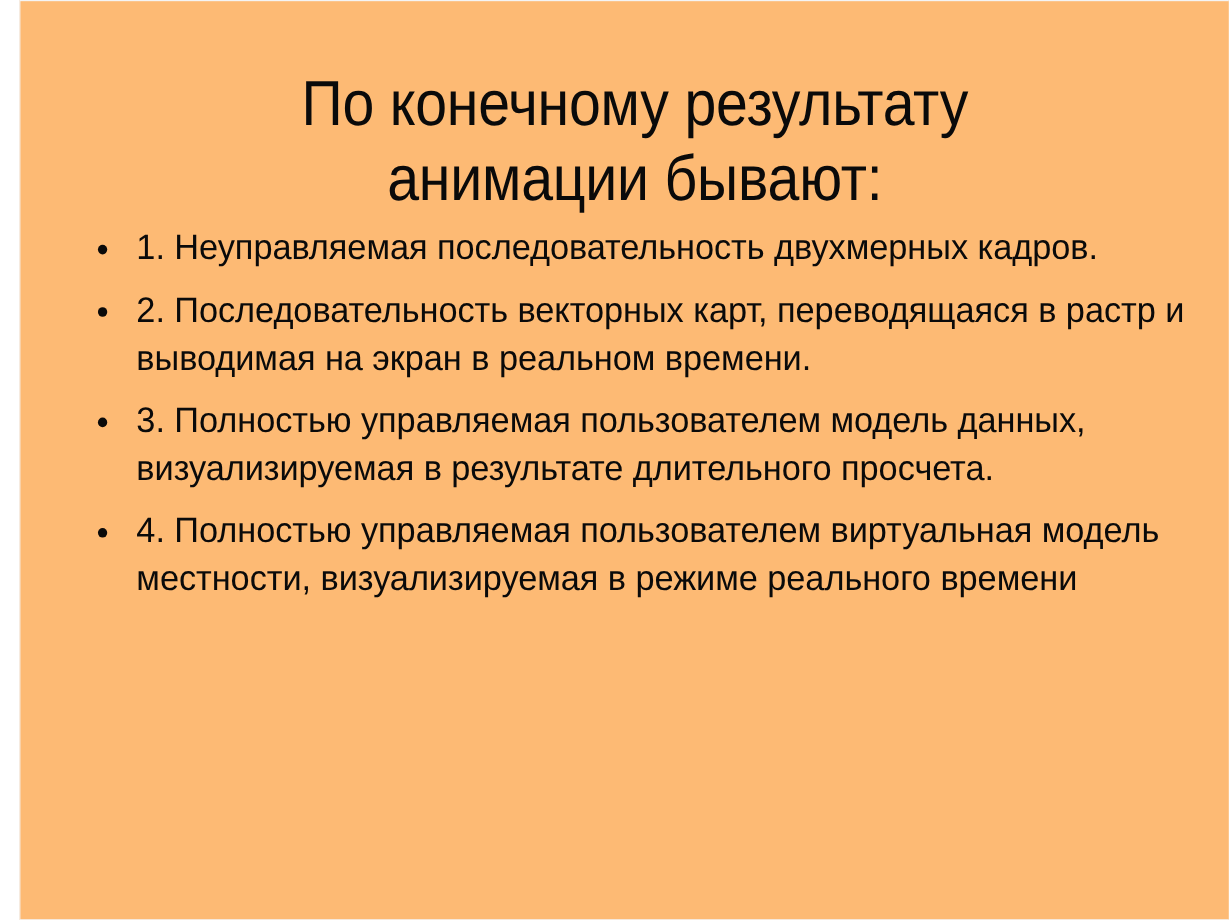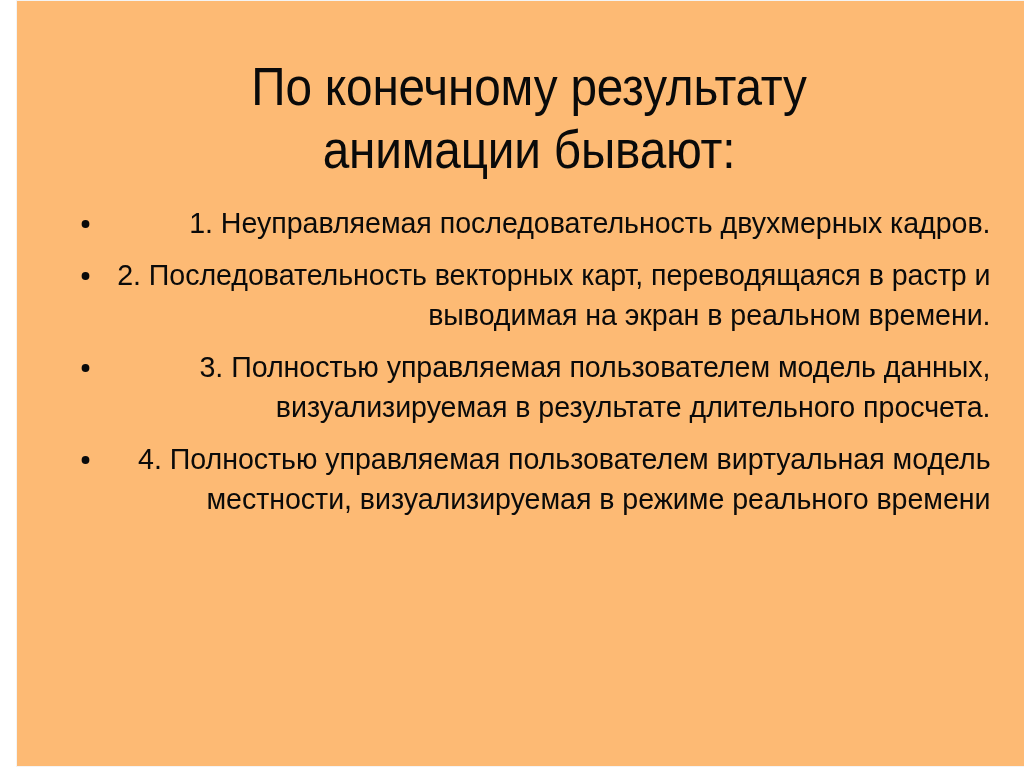--- a/index.html
+++ b/index.html
@@ -42,26 +42,25 @@
     transform: scaleX(0.90);
     transform-origin: 50% 0;
     white-space: pre-line;
     color: #0a0a0a;
   }
 
   
   .body-list {
     position: absolute;
     left: 52px;
-    top: 202px;
+    top: 186px;
     width: 950px;
     margin: 0;
     padding: 0;
     list-style: none;
-    text-align: right;
   }
 
   .bullet-item {
     position: relative;
     padding-left: 46px;
     margin-bottom: 12px;
     font-size: 29.5px;
     line-height: 40px;
     font-weight: 400;
     letter-spacing: -0.05px;

